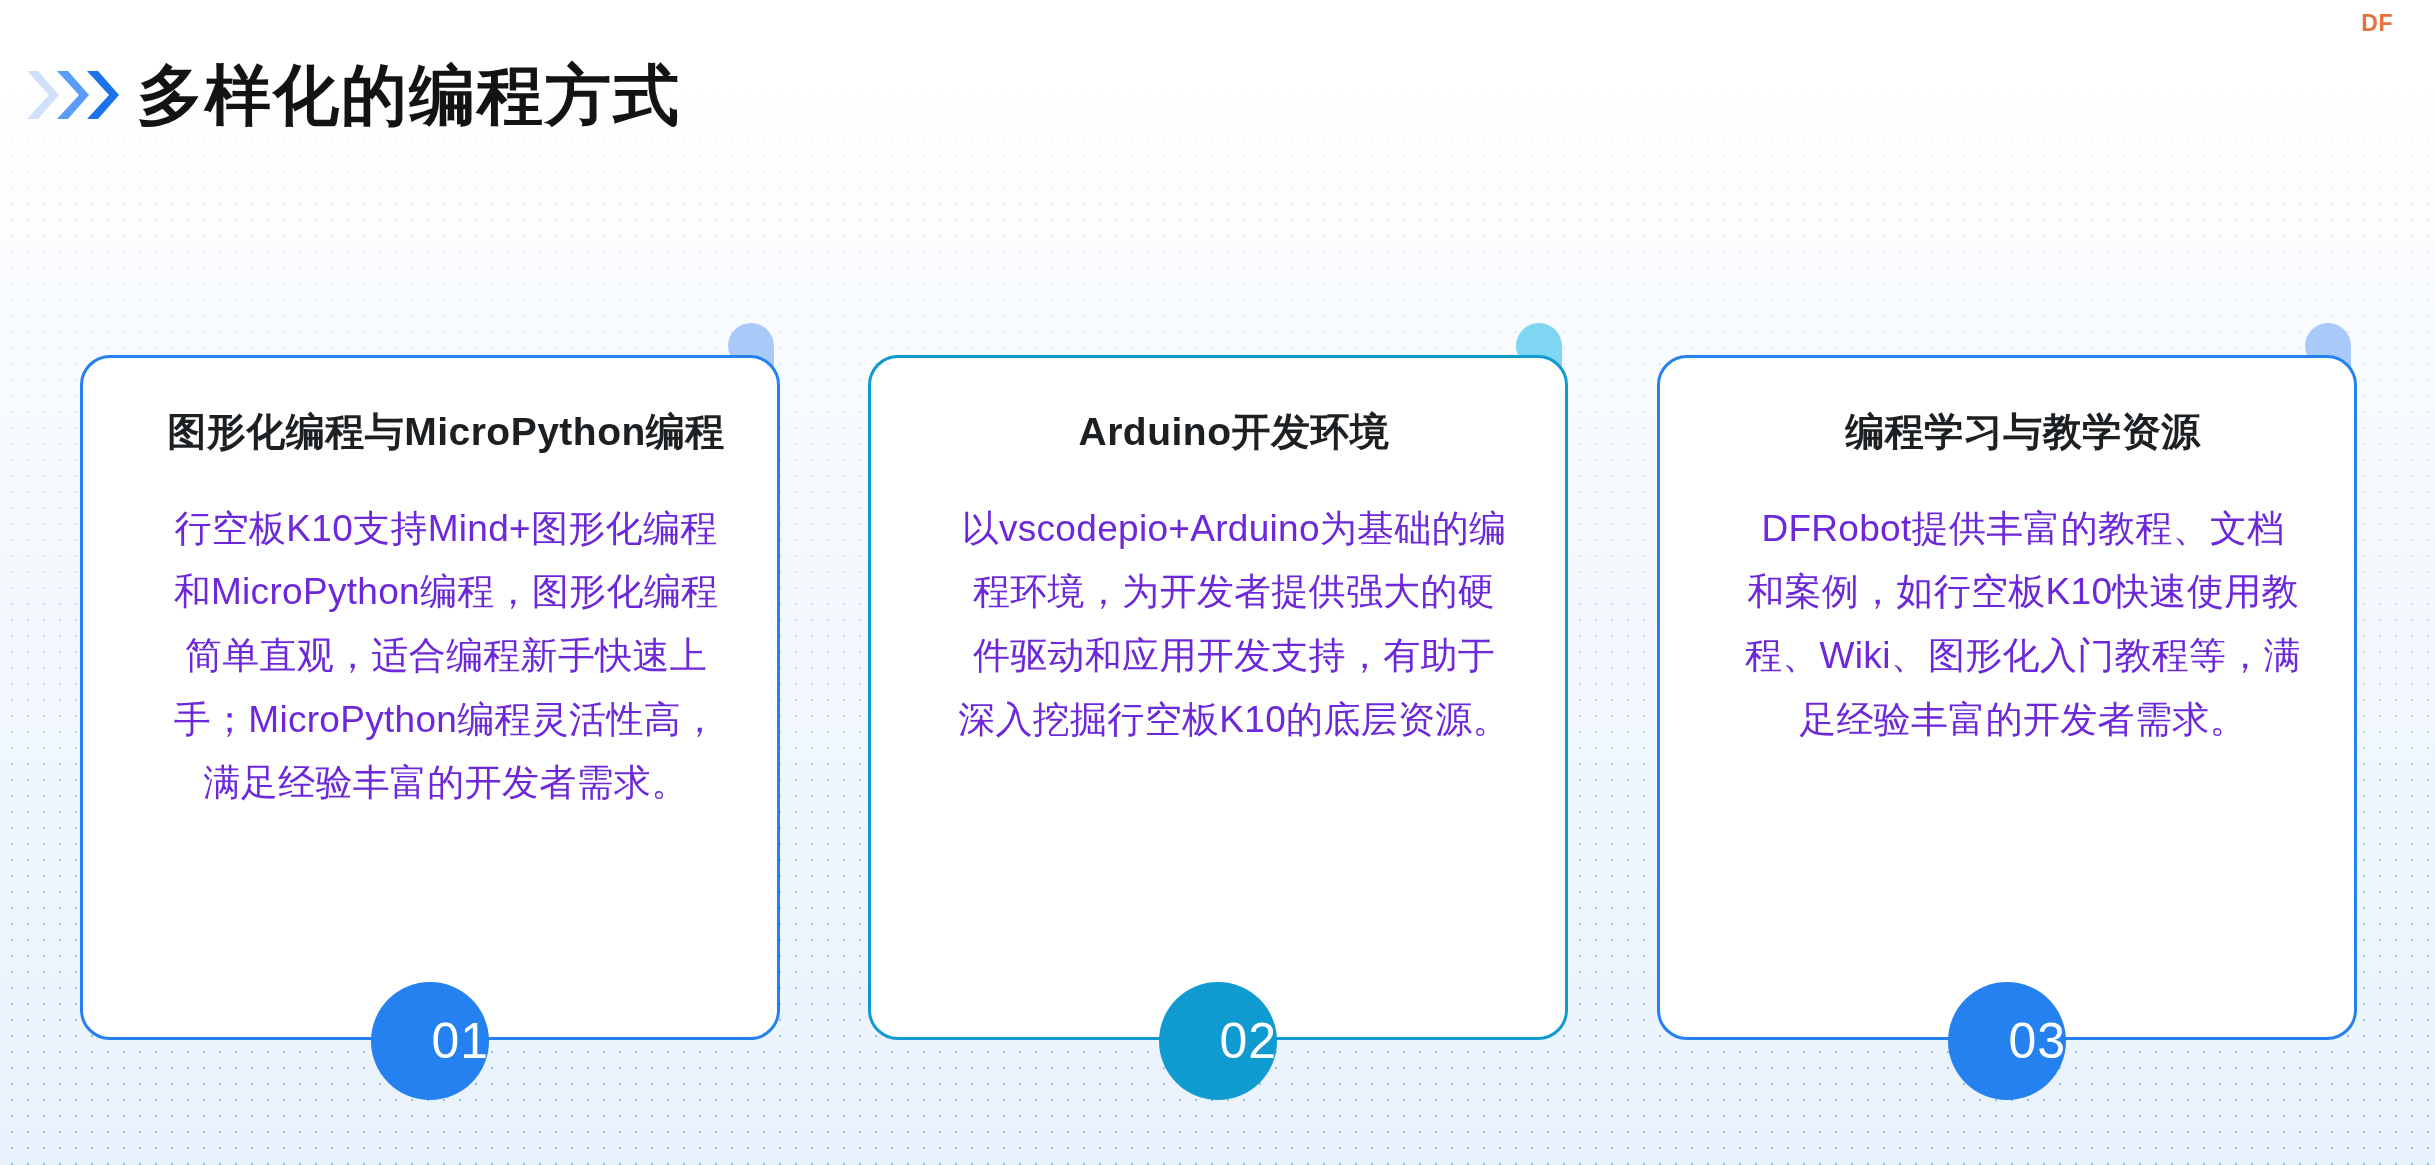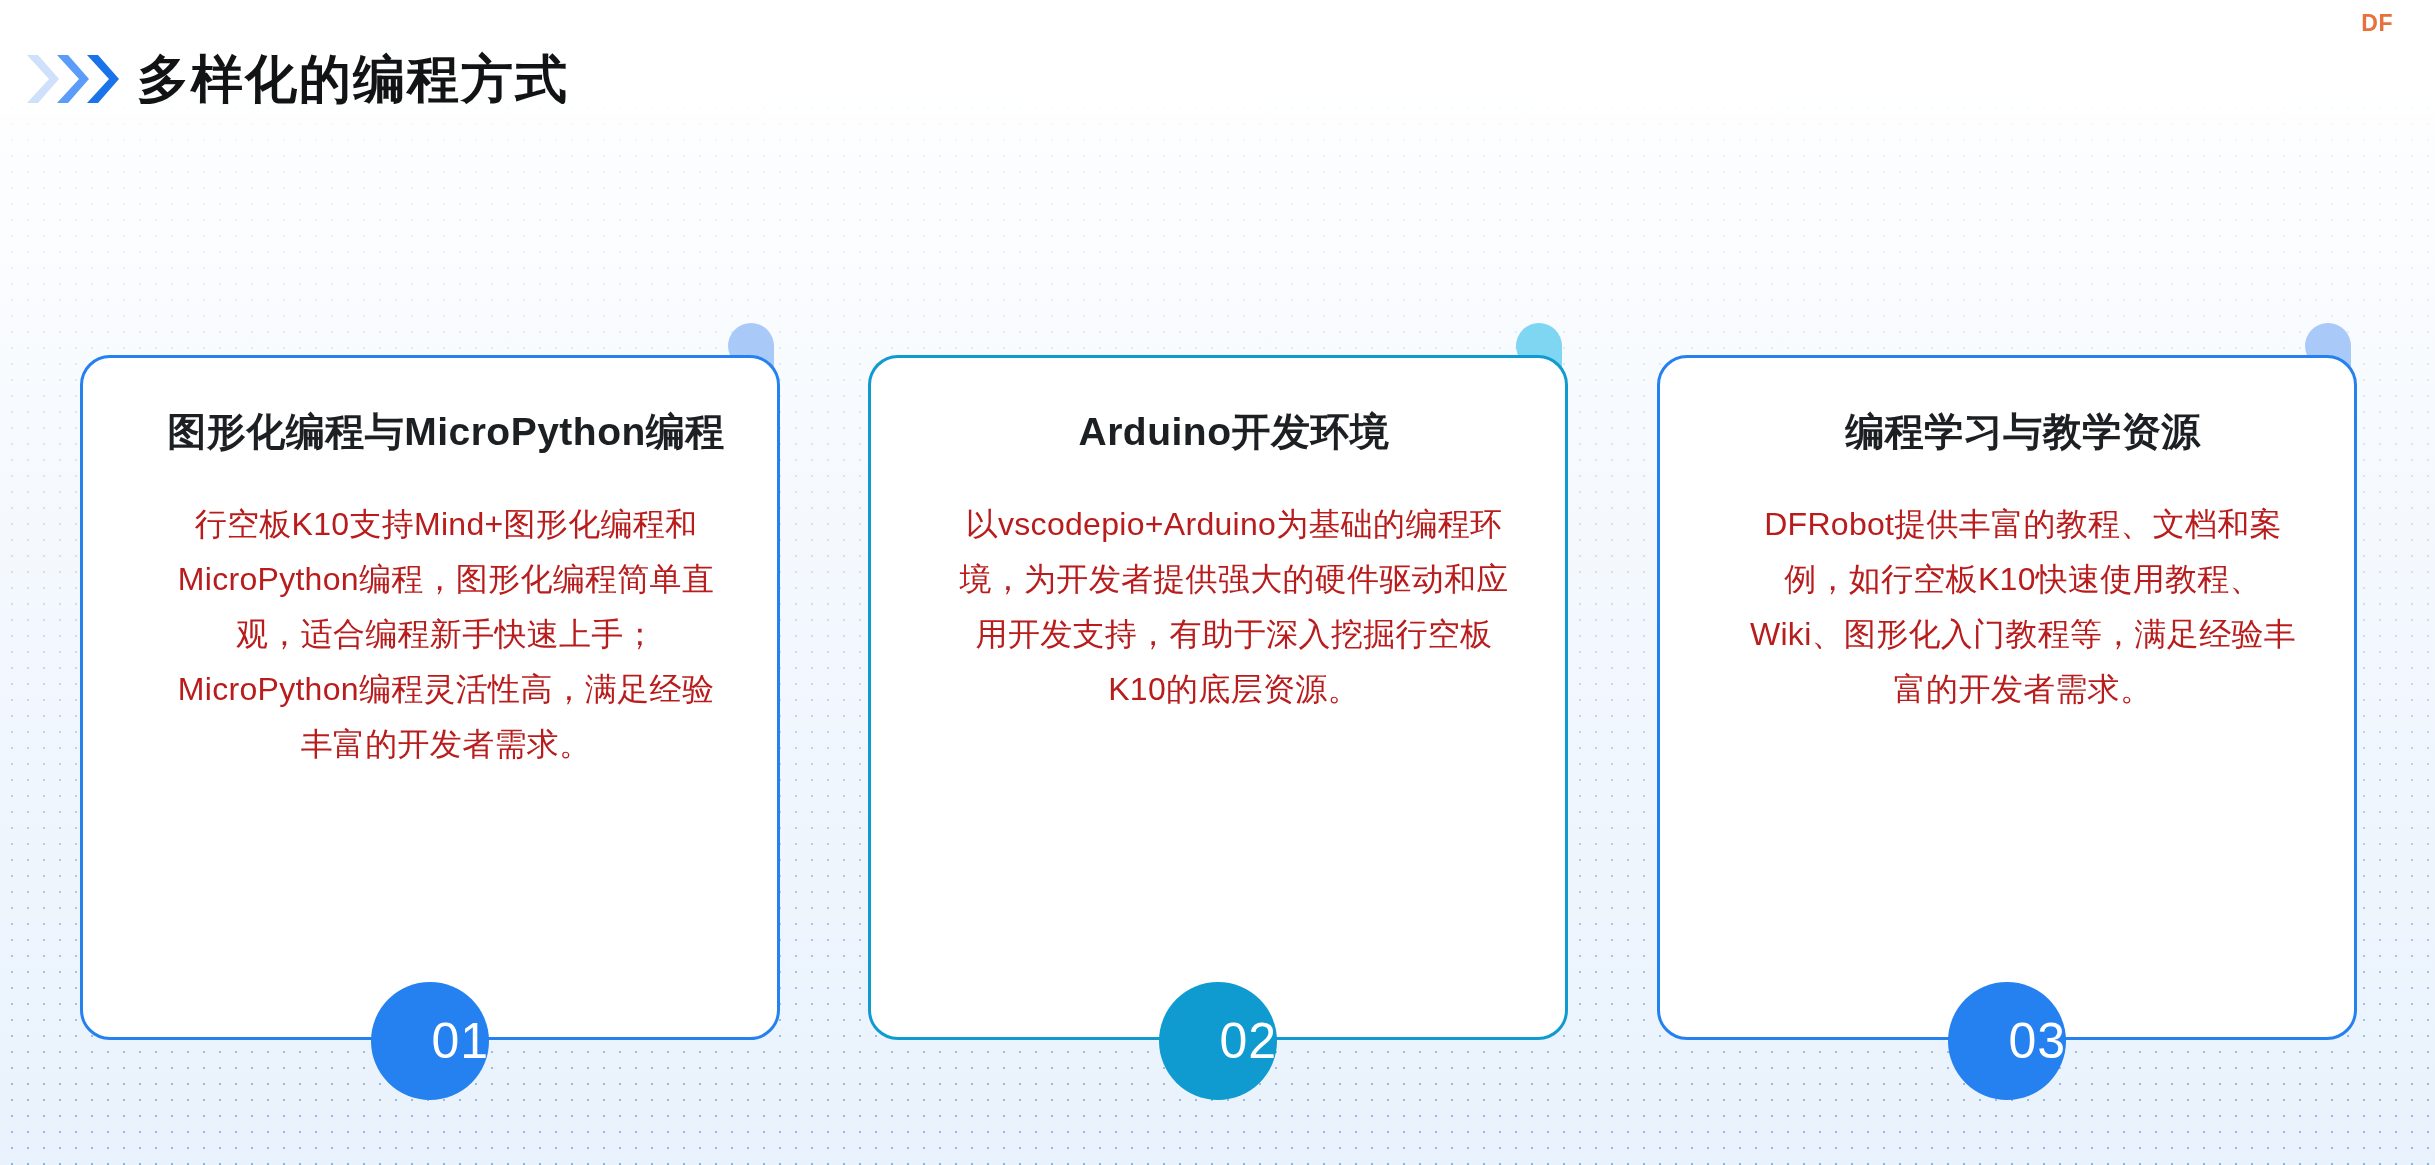--- a/index.html
+++ b/index.html
@@ -75,21 +75,21 @@
     margin-right: 22px;
   }
   .chev {
     width: 34px;
     height: 52px;
     margin-right: -4px;
   }
   .chev svg { display: block; }
 
   .page-title {
-    font-size: 52px;
+    font-size: 66px;
     font-weight: bold;
     color: #111315;
     letter-spacing: 2px;
     line-height: 1;
     white-space: nowrap;
   }
 
   
   .cards {
     position: absolute;
@@ -144,22 +144,22 @@
     font-size: 39px;
     font-weight: bold;
     color: #1d2023;
     line-height: 1.35;
     letter-spacing: 0.5px;
     margin: 0;
   }
 
   .card-body {
     margin-top: 38px;
-    font-size: 32px;
-    color: #b91c1c;
+    font-size: 37px;
+    color: #6d28d9;
     line-height: 1.72;
     letter-spacing: 0.3px;
   }
 
   
   .badge {
     position: absolute;
     left: 50%;
     transform: translateX(-50%);
     top: 627px;

